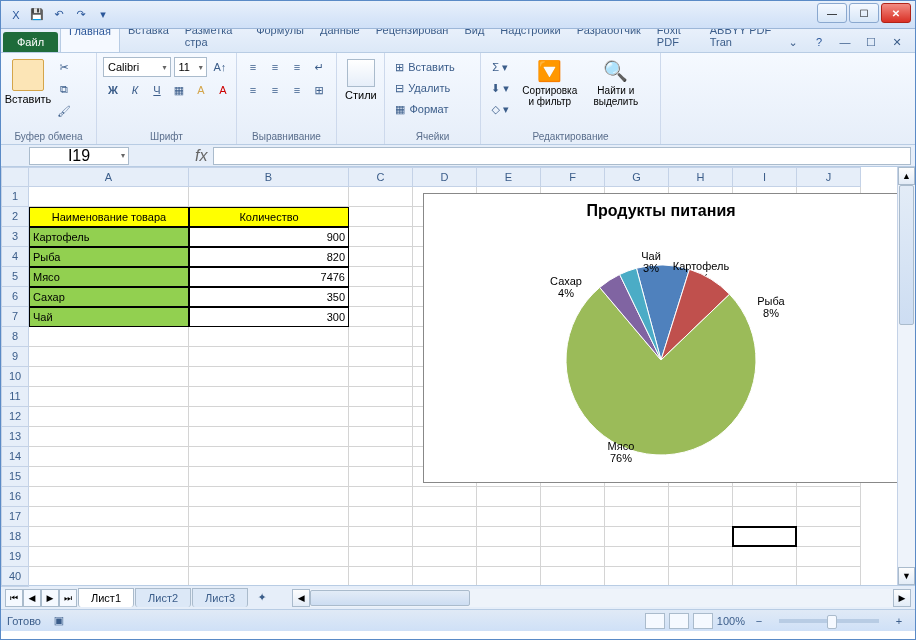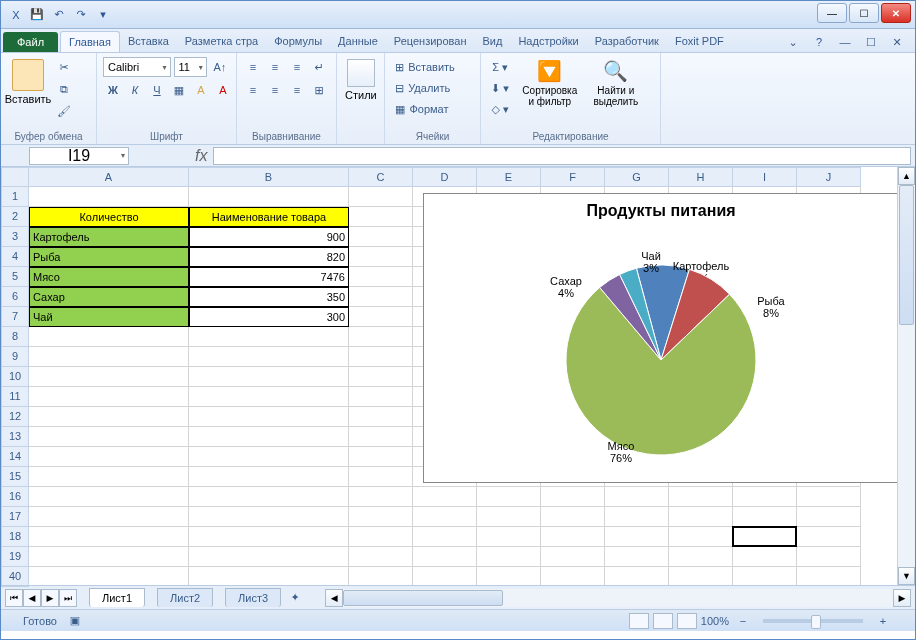--- a/index.html
+++ b/index.html
@@ -48,27 +48,27 @@
 .chart { position: absolute; left: 394px; top: 26px; width: 476px; height: 290px; background: #fff; border: 1px solid #888; }
 .chart .ctitle { text-align: center; font-weight: bold; font-size: 16px; margin-top: 8px; }
 .chart svg { display: block; margin: 0 auto; }
 .vscroll { width: 18px; background: #e6eef9; border-left: 1px solid #c4d2e7; display: flex; flex-direction: column; }
 .vscroll .arr { height: 18px; border: 1px solid #abc; background: linear-gradient(#fdfdfd,#e3ecf7); text-align: center; font-size: 9px; line-height: 16px; }
 .vscroll .track { flex: 1; background: #eef3fa; position: relative; }
 .vscroll .thumb { position: absolute; top: 0; left: 1px; right: 1px; height: 140px; background: linear-gradient(#e3ecf7,#cdddf2); border: 1px solid #abc; border-radius: 2px; }
 .sheetbar { height: 24px; background: #e6eef9; border-top: 1px solid #b8cce4; display: flex; align-items: center; font-size: 11px; }
 .sheetnav { display: flex; margin-left: 4px; }
 .sheetnav .nb { width: 18px; height: 18px; border: 1px solid #abc; background: #f5f9ff; text-align: center; font-size: 9px; line-height: 16px; }
-.stab { padding: 3px 12px; border: 1px solid #abc; border-bottom: none; background: #fff; margin-left: 12px; border-radius: 0 0 3px 3px; }
+.stab { padding: 3px 12px; border: 1px solid #abc; border-bottom: none; background: #fff; margin-left: 1px; border-radius: 0 0 3px 3px; }
 .stab.inactive { background: #dce8f7; color: #3b5d8a; }
 .sheetbar .hscroll { flex: 1; height: 18px; margin: 0 4px 0 20px; display: flex; }
 .sheetbar .hscroll .arr { width: 18px; border: 1px solid #abc; background: linear-gradient(#fdfdfd,#e3ecf7); text-align: center; font-size: 9px; line-height: 16px; }
 .sheetbar .hscroll .tr { flex: 1; background: #eef3fa; position: relative; }
 .sheetbar .hscroll .th { position: absolute; left: 0; top: 1px; bottom: 1px; width: 160px; background: linear-gradient(#e3ecf7,#cdddf2); border: 1px solid #abc; border-radius: 2px; }
-.statusbar { height: 22px; background: linear-gradient(#e0eaf6,#cfe0f7); border-top: 1px solid #b8cce4; display: flex; align-items: center; font-size: 11px; color: #3b5d8a; padding: 0 22px; }
+.statusbar { height: 22px; background: linear-gradient(#e0eaf6,#cfe0f7); border-top: 1px solid #b8cce4; display: flex; align-items: center; font-size: 11px; color: #3b5d8a; padding: 0 6px; }
 .statusbar .right { margin-left: auto; display: flex; align-items: center; gap: 4px; }
 .viewbtn { width: 20px; height: 16px; border: 1px solid #abc; background: #f5f9ff; }
 .zoom-slider { width: 100px; height: 4px; background: #b8cce4; position: relative; margin: 0 6px; }
 .zoom-slider::before { content: ""; position: absolute; left: 48px; top: -4px; width: 8px; height: 12px; background: #f5f9ff; border: 1px solid #abc; border-radius: 2px; }
 </style>
 </head>
 <body>
 
 <div class="titlebar">
   <div class="qat">
@@ -91,20 +91,21 @@
       <div class="rtab active">Главная</div>
       <div class="rtab">Вставка</div>
       <div class="rtab">Разметка стра</div>
       <div class="rtab">Формулы</div>
       <div class="rtab">Данные</div>
       <div class="rtab">Рецензирован</div>
       <div class="rtab">Вид</div>
       <div class="rtab">Надстройки</div>
       <div class="rtab">Разработчик</div>
       <div class="rtab">Foxit PDF</div>
+      <div class="rtab">ABBYY PDF Tran</div>
     </div>
   <div class="right">
     <span class="tool">⌄</span>
     <span class="tool" style="color:#2b579a">?</span>
     <span class="tool">—</span>
     <span class="tool">☐</span>
     <span class="tool">✕</span>
   </div>
 </div>
 
@@ -250,22 +251,22 @@
           <div class="cell" style="width: 64px;"></div>
           <div class="cell" style="width: 64px;"></div>
           <div class="cell" style="width: 64px;"></div>
           <div class="cell" style="width: 64px;"></div>
           <div class="cell" style="width: 64px;"></div>
           <div class="cell" style="width: 64px;"></div>
           <div class="cell" style="width: 64px;"></div>
           <div class="cell" style="width: 64px;"></div>
         </div>
         <div class="crow">
+          <div class="cell hdrcell" style="width: 160px;">Наименование товара</div>
           <div class="cell hdrcell" style="width: 160px;">Количество</div>
-          <div class="cell hdrcell" style="width: 160px;">Наименование товара</div>
           <div class="cell" style="width: 64px;"></div>
           <div class="cell" style="width: 64px;"></div>
           <div class="cell" style="width: 64px;"></div>
           <div class="cell" style="width: 64px;"></div>
           <div class="cell" style="width: 64px;"></div>
           <div class="cell" style="width: 64px;"></div>
           <div class="cell" style="width: 64px;"></div>
           <div class="cell" style="width: 64px;"></div>
         </div>
         <div class="crow">

